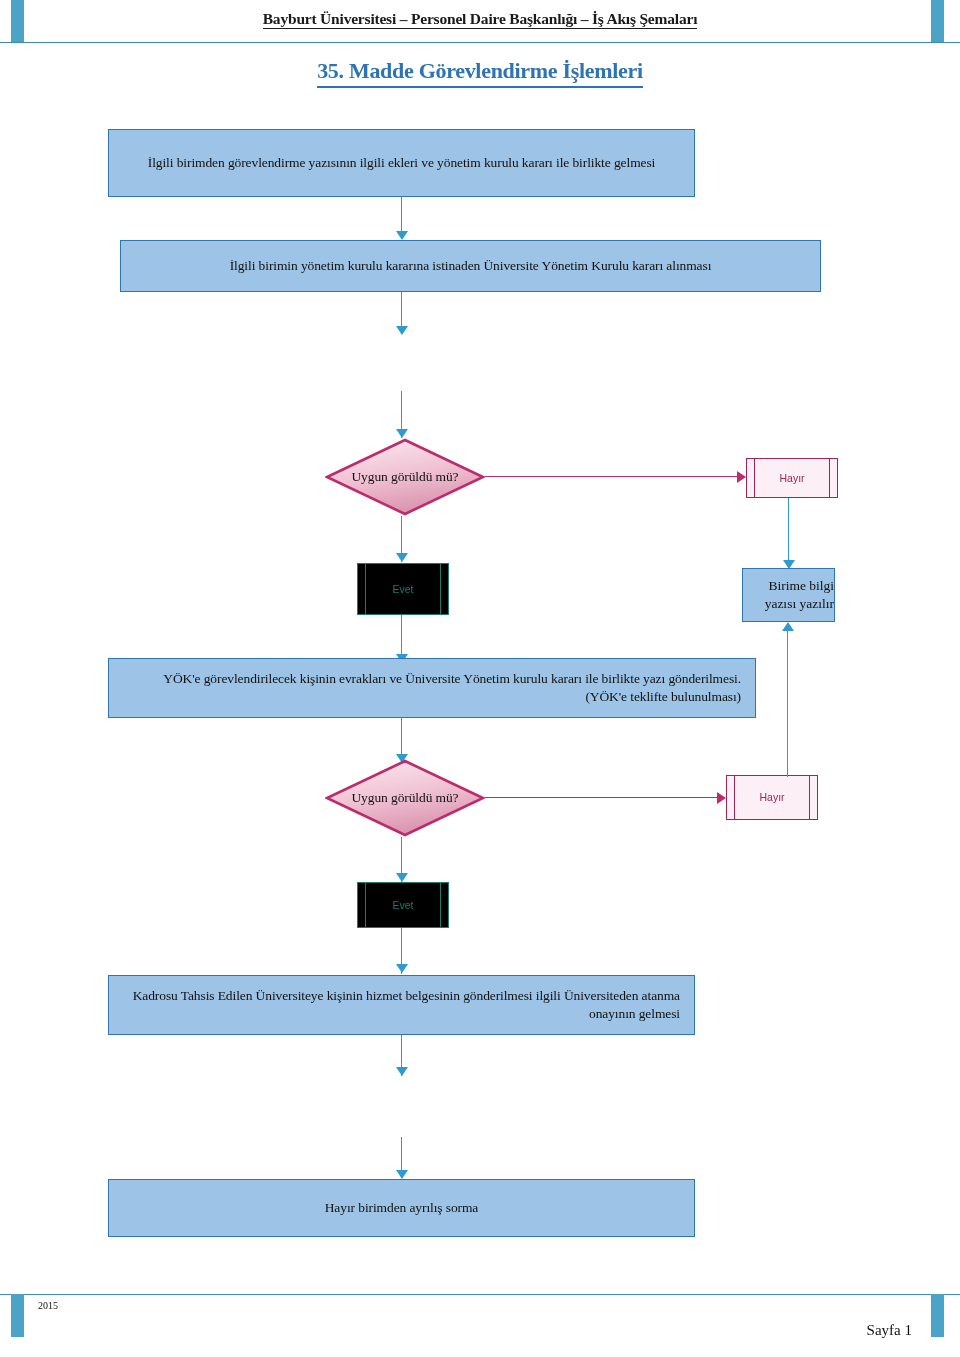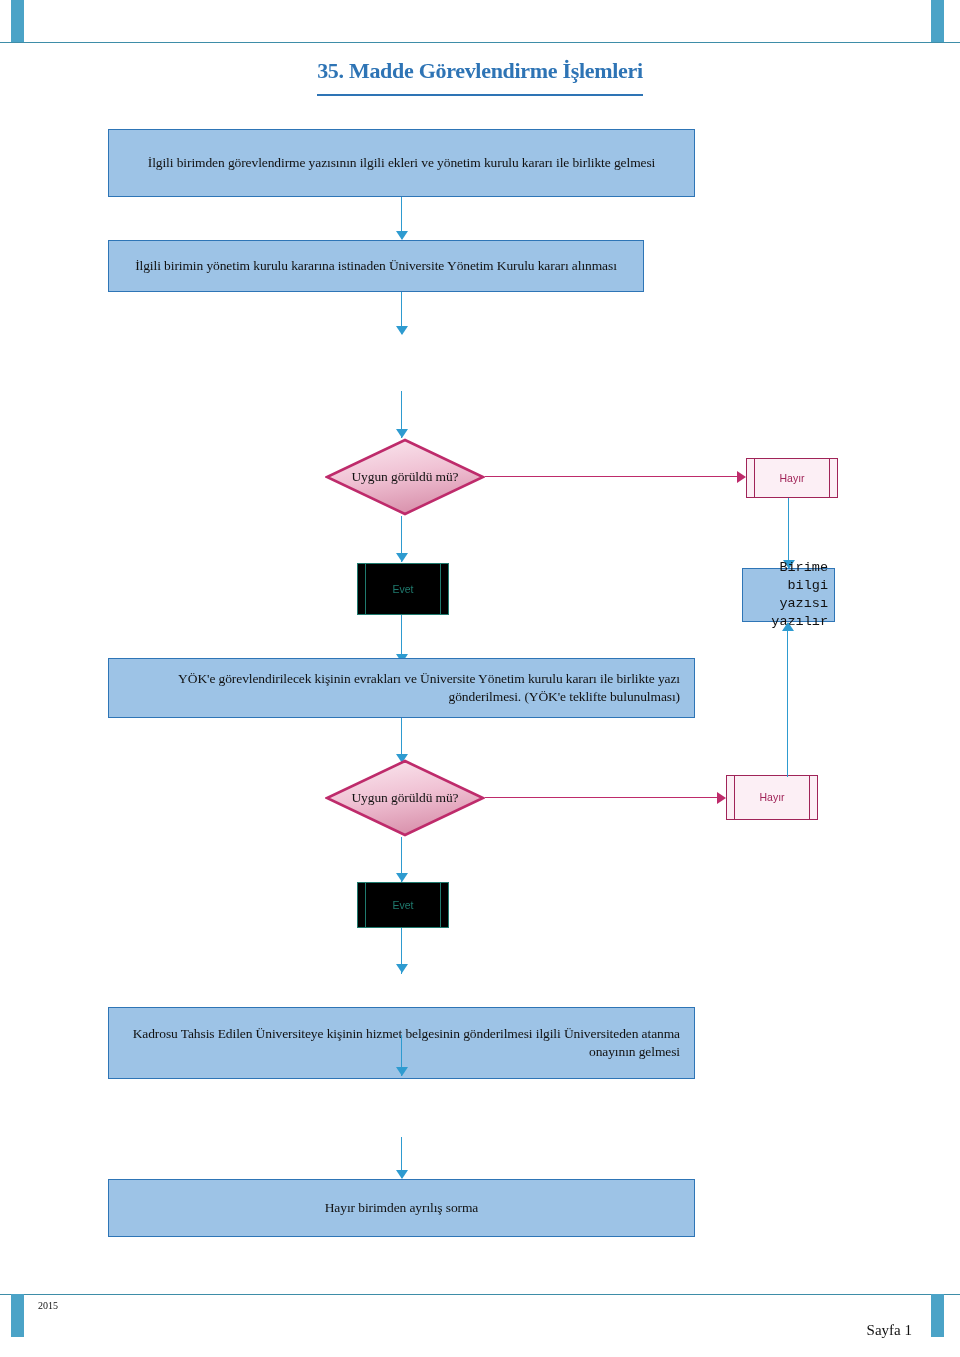--- a/index.html
+++ b/index.html
@@ -56,21 +56,21 @@
     position: absolute;
     left: 0px; top: 58px;
     width: 960px;
     text-align: center;
     font-family: "Liberation Serif", serif;
     font-size: 22px;
     font-weight: bold;
     color: #2E74B5;
     letter-spacing: -0.3px;
   }
-  .page-title span { border-bottom: 2px solid #2E74B5; padding-bottom: 11px; }
+  .page-title span { border-bottom: 2px solid #2E74B5; padding-bottom: 3px; }
 
   
   .node {
     position: absolute;
     display: flex;
     align-items: center;
     justify-content: center;
     text-align: right;
   }
 
@@ -81,25 +81,25 @@
     font-size: 13.5px;
     color: #111111;
     line-height: 1.35;
     padding: 4px 14px;
     letter-spacing: -0.1px;
   }
 
   .proc-sans {
     background: #9DC3E6;
     border: 1.6px solid #2E75B6;
-    font-family: Liberation Mono, monospace;
+    font-family: Liberation Serif, serif;
     font-size: 13.5px;
     color: #111111;
     line-height: 1.35;
-    padding: 2px 6px;
+    padding: 2px 0;
   }
 
   
   .pdp {
     font-family: "Liberation Sans", sans-serif;
     font-size: 10.5px;
     line-height: 1.2;
     padding-left: 26px;
   }
   .pdp .pdp-body {
@@ -215,31 +215,32 @@
   }
 </style>
 </head>
 <body>
 
 <div id="page">
 
   <div class="hdr-bar-left"></div>
   <div class="hdr-bar-right"></div>
   <div class="hdr-rule"></div>
+  <div class="hdr-title"><span>Bayburt Üniversitesi – Personel Daire Başkanlığı – İş Akış Şemaları</span></div>
 
   <div class="page-title"><span>35. Madde Görevlendirme İşlemleri</span></div>
 
   <div class="node proc" style="left:108px; top:129px; width:587px; height:68px;">
     <span>İlgili birimden görevlendirme yazısının ilgili ekleri ve yönetim kurulu kararı ile birlikte gelmesi</span>
   </div>
 
   <div class="vline" style="left:401px; top:197px; height:42px;"></div>
   <div class="arrow-down" style="left:396px; top:231px;"></div>
 
-  <div class="node proc" style="left:108px; top:240px; width:536px; height:52px;">
+  <div class="node proc" style="left:120px; top:240px; width:701px; height:52px;">
     <span>İlgili birimin yönetim kurulu kararına istinaden Üniversite Yönetim Kurulu kararı alınması</span>
   </div>
 
   <div class="vline" style="left:401px; top:292px; height:42px;"></div>
   <div class="arrow-down" style="left:396px; top:326px;"></div>
 
 
   <div class="vline" style="left:401px; top:391px; height:47px;"></div>
   <div class="arrow-down" style="left:396px; top:429px;"></div>
 
@@ -282,21 +283,21 @@
     <div class="bar" style="left:7px;"></div>
     <div class="bar" style="right:7px;"></div>
     <div class="pdp-body">
       <span>Evet</span>
     </div>
   </div>
 
   <div class="vline" style="left:401px; top:615px; height:48px;"></div>
   <div class="arrow-down" style="left:396px; top:654px;"></div>
 
-  <div class="node proc" style="left:108px; top:658px; width:587px; height:60px;">
+  <div class="node proc" style="left:108px; top:658px; width:648px; height:60px;">
     <span>YÖK'e görevlendirilecek kişinin evrakları ve Üniversite Yönetim kurulu kararı ile birlikte yazı gönderilmesi. (YÖK'e teklifte bulunulması)</span>
   </div>
 
   <div class="vline" style="left:401px; top:718px; height:45px;"></div>
   <div class="arrow-down" style="left:396px; top:754px;"></div>
 
   <div class="diamond" style="left:325px; top:759px; width:160px; height:78px;">
     <svg class="dshape" viewBox="0 0 160 78" preserveAspectRatio="none">
       <defs>
         <linearGradient id="dg2" x1="0" y1="0" x2="0.35" y2="1">
@@ -331,21 +332,21 @@
     <div class="bar" style="left:7px;"></div>
     <div class="bar" style="right:7px;"></div>
     <div class="pdp-body">
       <span>Evet</span>
     </div>
   </div>
 
   <div class="vline" style="left:401px; top:928px; height:46px;"></div>
   <div class="arrow-down" style="left:396px; top:964px;"></div>
 
-  <div class="node proc" style="left:108px; top:975px; width:587px; height:72px;margin-top:32px;">
+  <div class="node proc" style="left:108px; top:975px; width:587px; height:60px;">
     <span>Kadrosu Tahsis Edilen Üniversiteye kişinin hizmet belgesinin gönderilmesi ilgili Üniversiteden atanma onayının gelmesi</span>
   </div>
 
   <div class="vline" style="left:401px; top:1035px; height:41px;"></div>
   <div class="arrow-down" style="left:396px; top:1067px;"></div>
 
 
   <div class="vline" style="left:401px; top:1137px; height:41px;"></div>
   <div class="arrow-down" style="left:396px; top:1170px;"></div>
 

